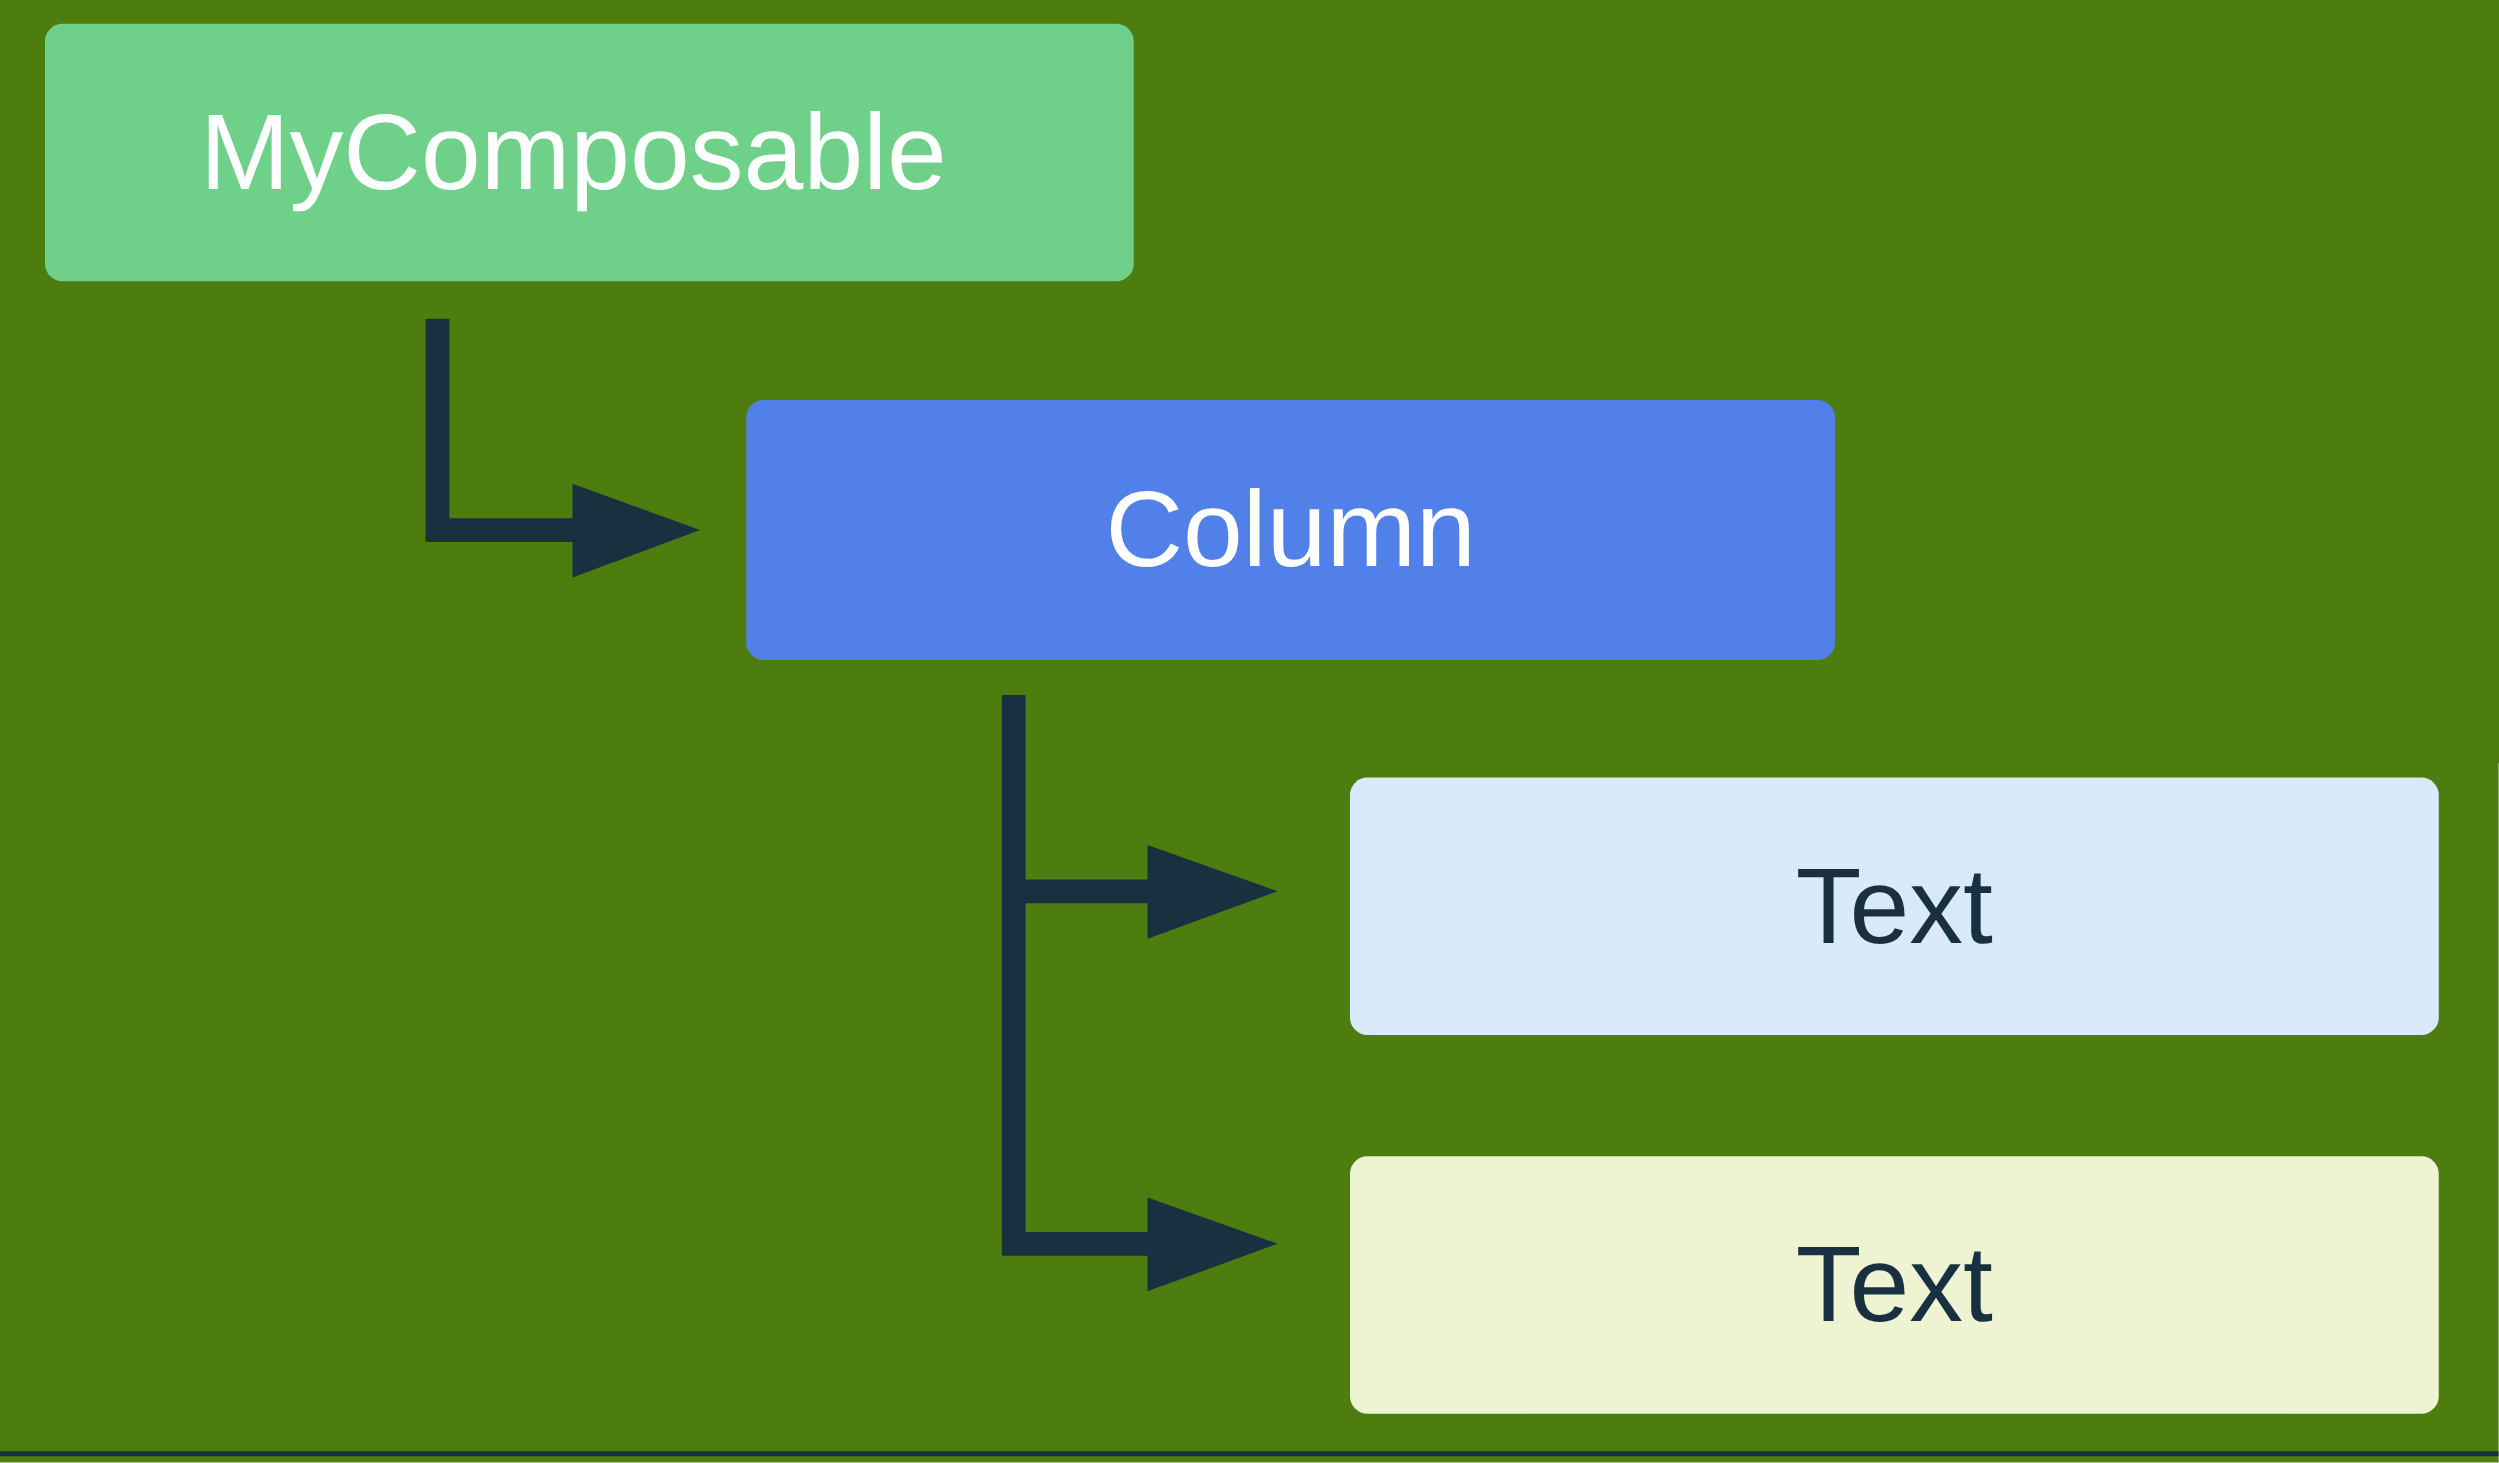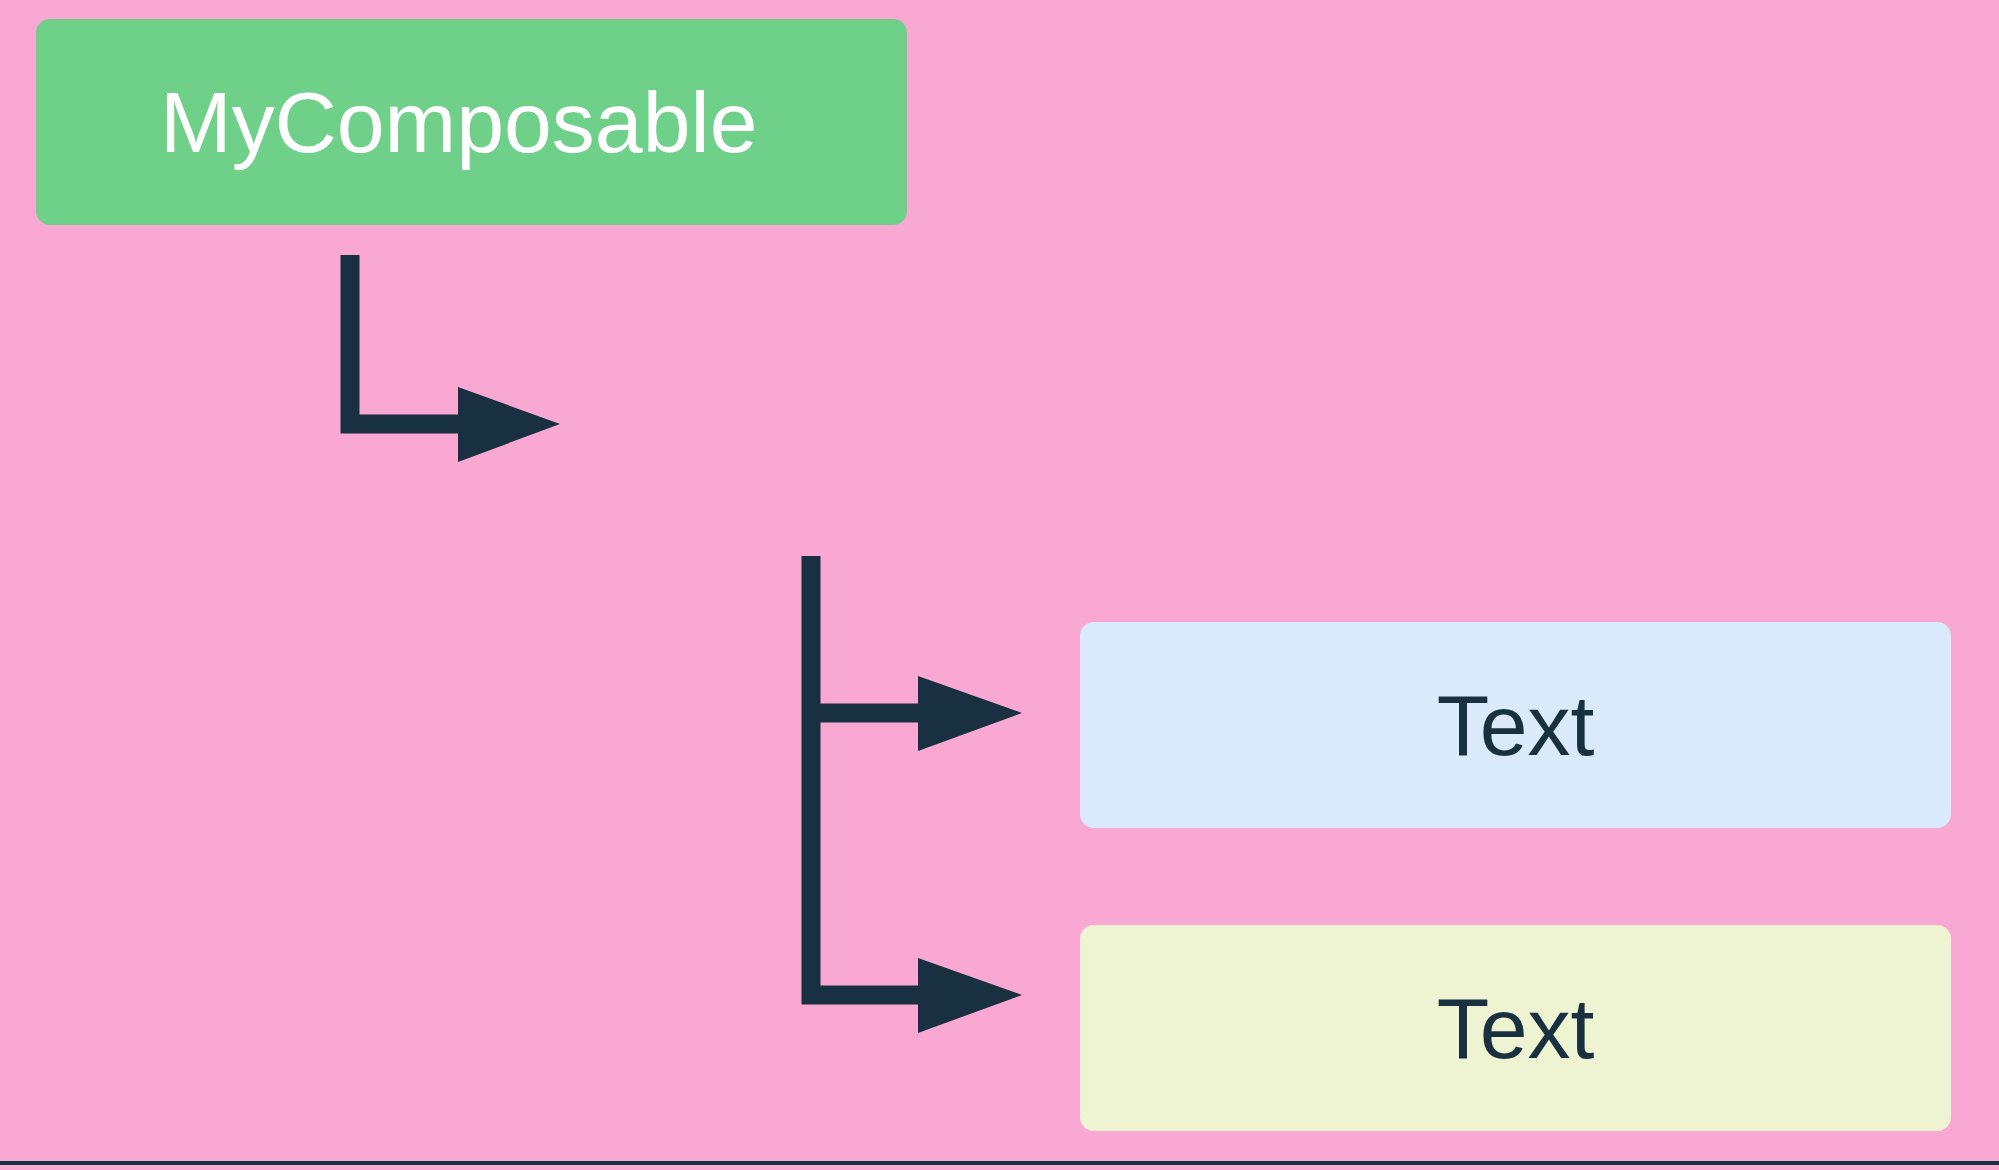--- a/index.html
+++ b/index.html
@@ -8,21 +8,21 @@
     padding: 0;
     background: #ffffff;
   }
   body {
     font-family: "Liberation Sans", sans-serif;
   }
   #canvas {
     position: relative;
     width: 1999px;
     height: 1170px;
-    background: #f9a8d4;
+    background: #4d7c0f;
     overflow: hidden;
   }
   .node {
     position: absolute;
     display: flex;
     align-items: center;
     justify-content: center;
     border-radius: 14px;
     box-sizing: border-box;
     user-select: none;
@@ -126,20 +126,23 @@
 
       <path d="M 802 995 L 930 995" fill="none" stroke="#18303f" stroke-width="19" stroke-linecap="butt"></path>
       <polygon points="918,958 918,1033 1022,995" fill="#18303f"></polygon>
     </g>
   </svg>
 
   <div class="node" id="node-root">
     <span class="node-label">MyComposable</span>
   </div>
 
+  <div class="node" id="node-column">
+    <span class="node-label">Column</span>
+  </div>
 
   <div class="node" id="node-text-1">
     <span class="node-label">Text</span>
   </div>
 
   <div class="node" id="node-text-2">
     <span class="node-label">Text</span>
   </div>
 
   <div class="divider-line"></div>

